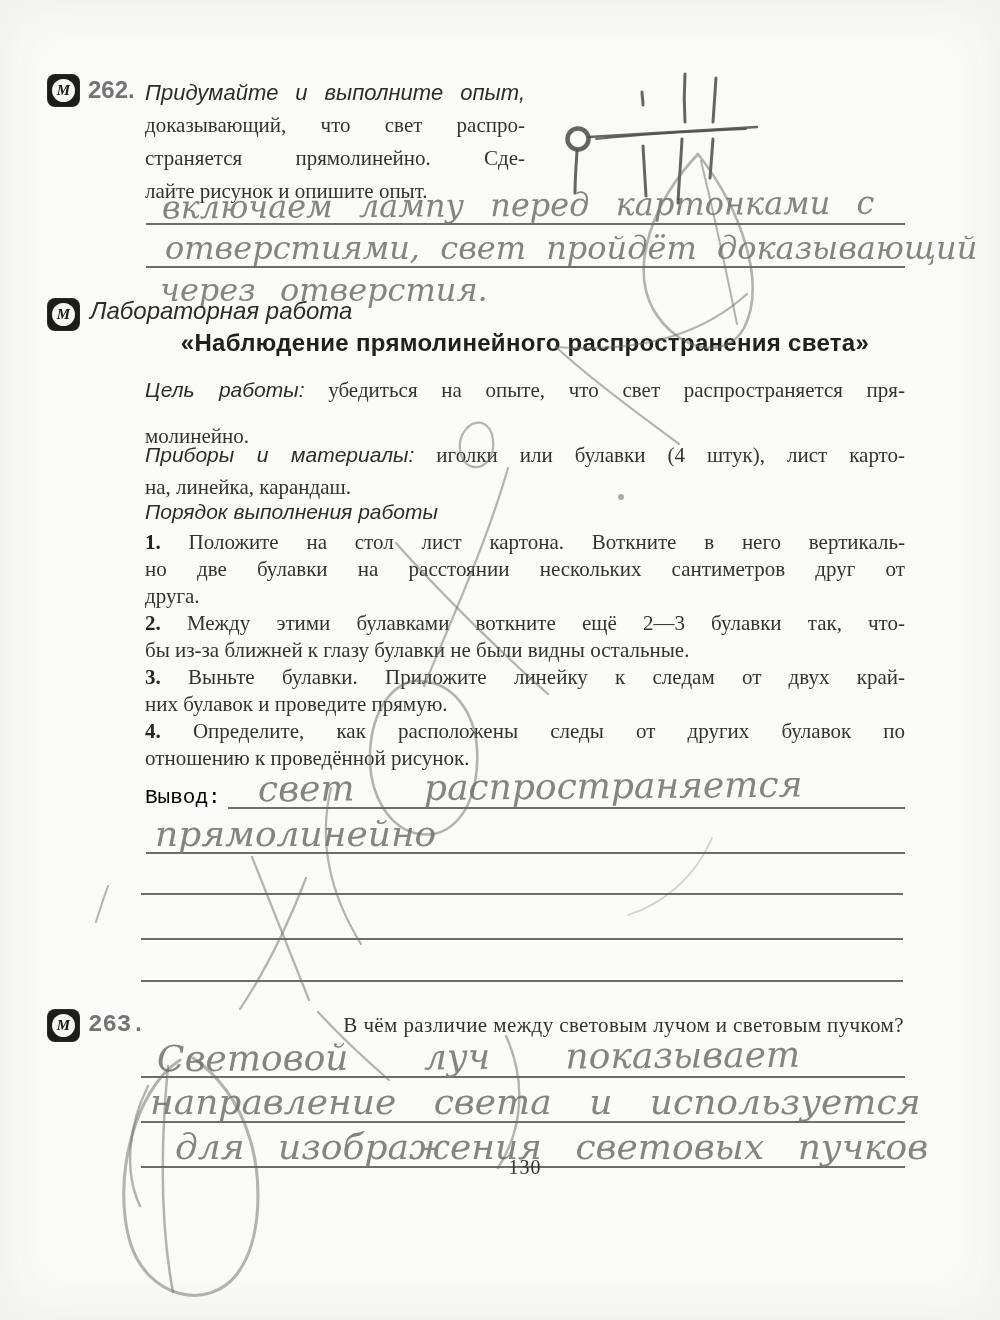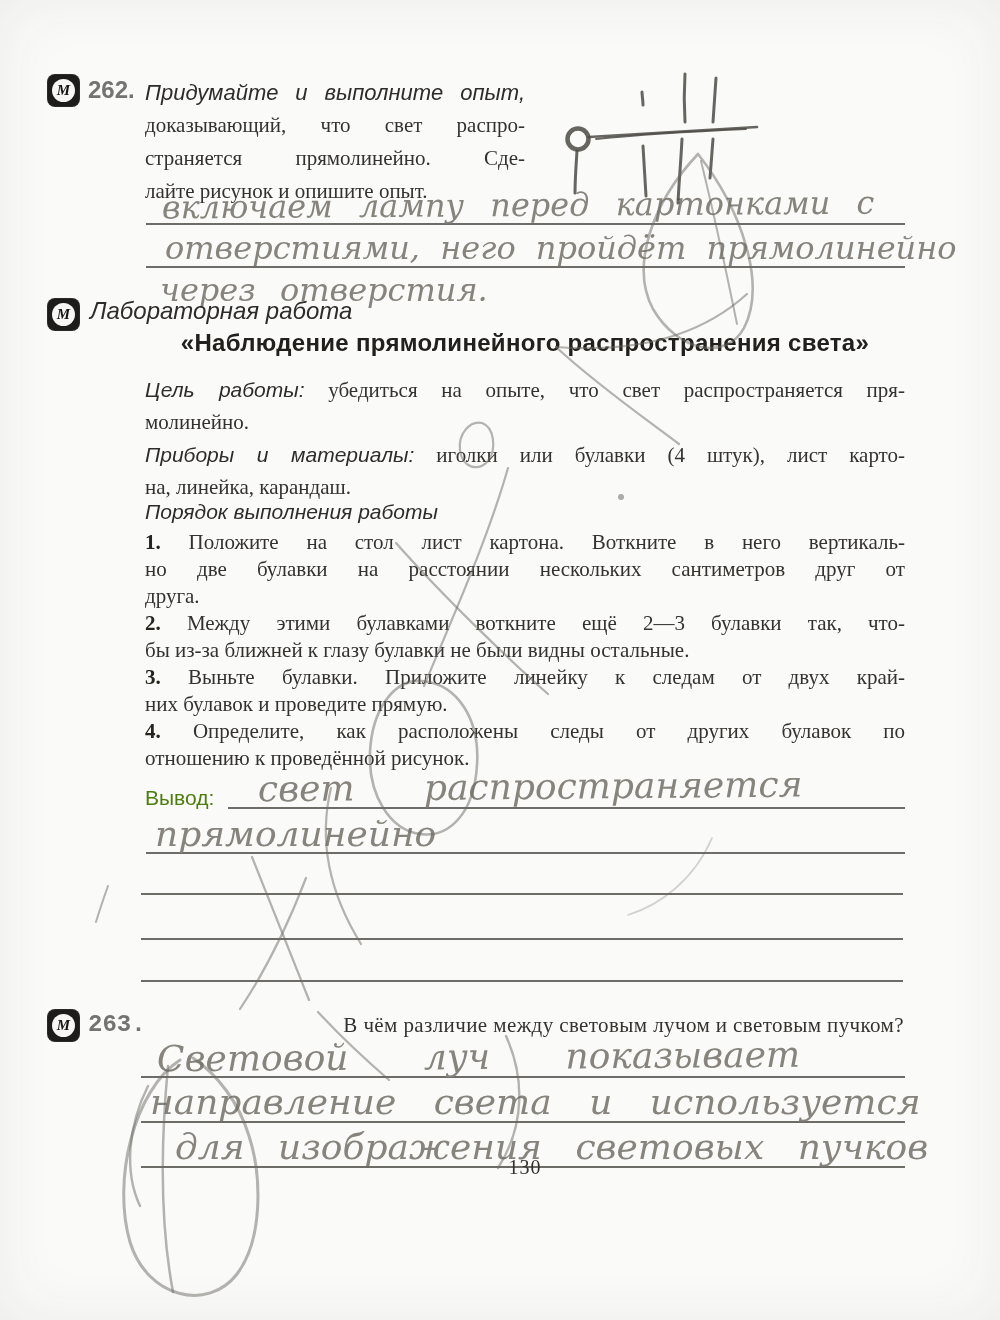--- a/index.html
+++ b/index.html
@@ -47,34 +47,34 @@
   <div class="abs" style="left:145px;top:76px;width:380px;">
     <div class="isans jline" style="font-size:22px;line-height:33px;">Придумайте и выполните опыт,</div>
     <div class="ser jline" style="line-height:33px;">доказывающий, что свет распро-</div>
     <div class="ser jline" style="line-height:33px;">страняется прямолинейно. Сде-</div>
     <div class="ser" style="line-height:33px;">лайте рисунок и опишите опыт.</div>
   </div>
 
   <div class="abs rule" style="left:146px;top:223px;width:759px;"></div>
   <div class="abs rule" style="left:146px;top:266px;width:759px;"></div>
   <div class="abs hw hw262" style="left:162px;top:186px;transform:rotate(-0.4deg);">включаем лампу перед картонками с</div>
-  <div class="abs hw hw262" style="left:165px;top:229px;word-spacing:10px;">отверстиями, него пройдёт прямолинейно</div>
+  <div class="abs hw hw262" style="left:165px;top:229px;word-spacing:10px;">отверстиями, свет пройдёт доказывающий</div>
   <div class="abs hw hw262" style="left:160px;top:271px;word-spacing:14px;">через отверстия.</div>
 
   <div class="abs marker" style="left:48px;top:299px;">
     <span class="mcirc">М</span>
   </div>
   <div class="abs isans" style="left:90px;top:297px;font-size:24px;">Лабораторная работа</div>
   <div class="abs bsans" style="left:145px;top:329px;width:760px;font-size:24px;text-align:center;letter-spacing:0.3px;">«Наблюдение прямолинейного распространения света»</div>
 
   <div class="abs ser jline" style="left:145px;top:374px;width:760px;line-height:32px;">
     <span class="isans" style="font-size:21px;">Цель работы:</span>
     <span>убедиться на опыте, что свет распространяется пря-</span>
   </div>
-  <div class="abs ser" style="left:145px;top:406px;width:760px;line-height:32px;">молинейно.</div>
+  <div class="abs ser" style="left:145px;top:420px;width:760px;line-height:32px;">молинейно.</div>
 
   <div class="abs ser jline" style="left:145px;top:439px;width:760px;line-height:32px;">
     <span class="isans" style="font-size:21px;">Приборы и материалы:</span>
     <span>иголки или булавки (4 штук), лист карто-</span>
   </div>
   <div class="abs ser" style="left:145px;top:471px;width:760px;line-height:32px;">на, линейка, карандаш.</div>
 
   <div class="abs isans" style="left:145px;top:500px;font-size:21px;">Порядок выполнения работы</div>
 
   <div class="abs" style="left:145px;top:529px;width:760px;">
@@ -82,21 +82,21 @@
     <div class="ser jline">но две булавки на расстоянии нескольких сантиметров друг от</div>
     <div class="ser">друга.</div>
     <div class="ser jline"><span class="bnum">2.</span> <span>Между этими булавками воткните ещё 2—3 булавки так, что-</span></div>
     <div class="ser">бы из-за ближней к глазу булавки не были видны остальные.</div>
     <div class="ser jline"><span class="bnum">3.</span> <span>Выньте булавки. Приложите линейку к следам от двух край-</span></div>
     <div class="ser">них булавок и проведите прямую.</div>
     <div class="ser jline"><span class="bnum">4.</span> <span>Определите, как расположены следы от других булавок по</span></div>
     <div class="ser">отношению к проведённой рисунок.</div>
   </div>
 
-  <div class="abs" style="left:145px;top:786px;font-family:Liberation Sans, sans-serif;font-size:21px;color:#4d7c0f;">Вывод:</div>
+  <div class="abs" style="left:145px;top:786px;font-family:Liberation Mono, monospace;font-size:21px;color:#000000;">Вывод:</div>
   <div class="abs rule" style="left:228px;top:807px;width:677px;"></div>
   <div class="abs rule" style="left:146px;top:852px;width:759px;"></div>
   <div class="abs hw hwconc" style="left:258px;top:766px;word-spacing:58px;transform:rotate(-0.5deg);">свет распространяется</div>
   <div class="abs hw hwconc" style="left:155px;top:813px;">прямолинейно</div>
 
   <div class="abs rule" style="left:141px;top:893px;width:762px;"></div>
   <div class="abs rule" style="left:141px;top:938px;width:762px;"></div>
   <div class="abs rule" style="left:141px;top:980px;width:762px;"></div>
 
   <div class="abs marker" style="left:48px;top:1010px;">

